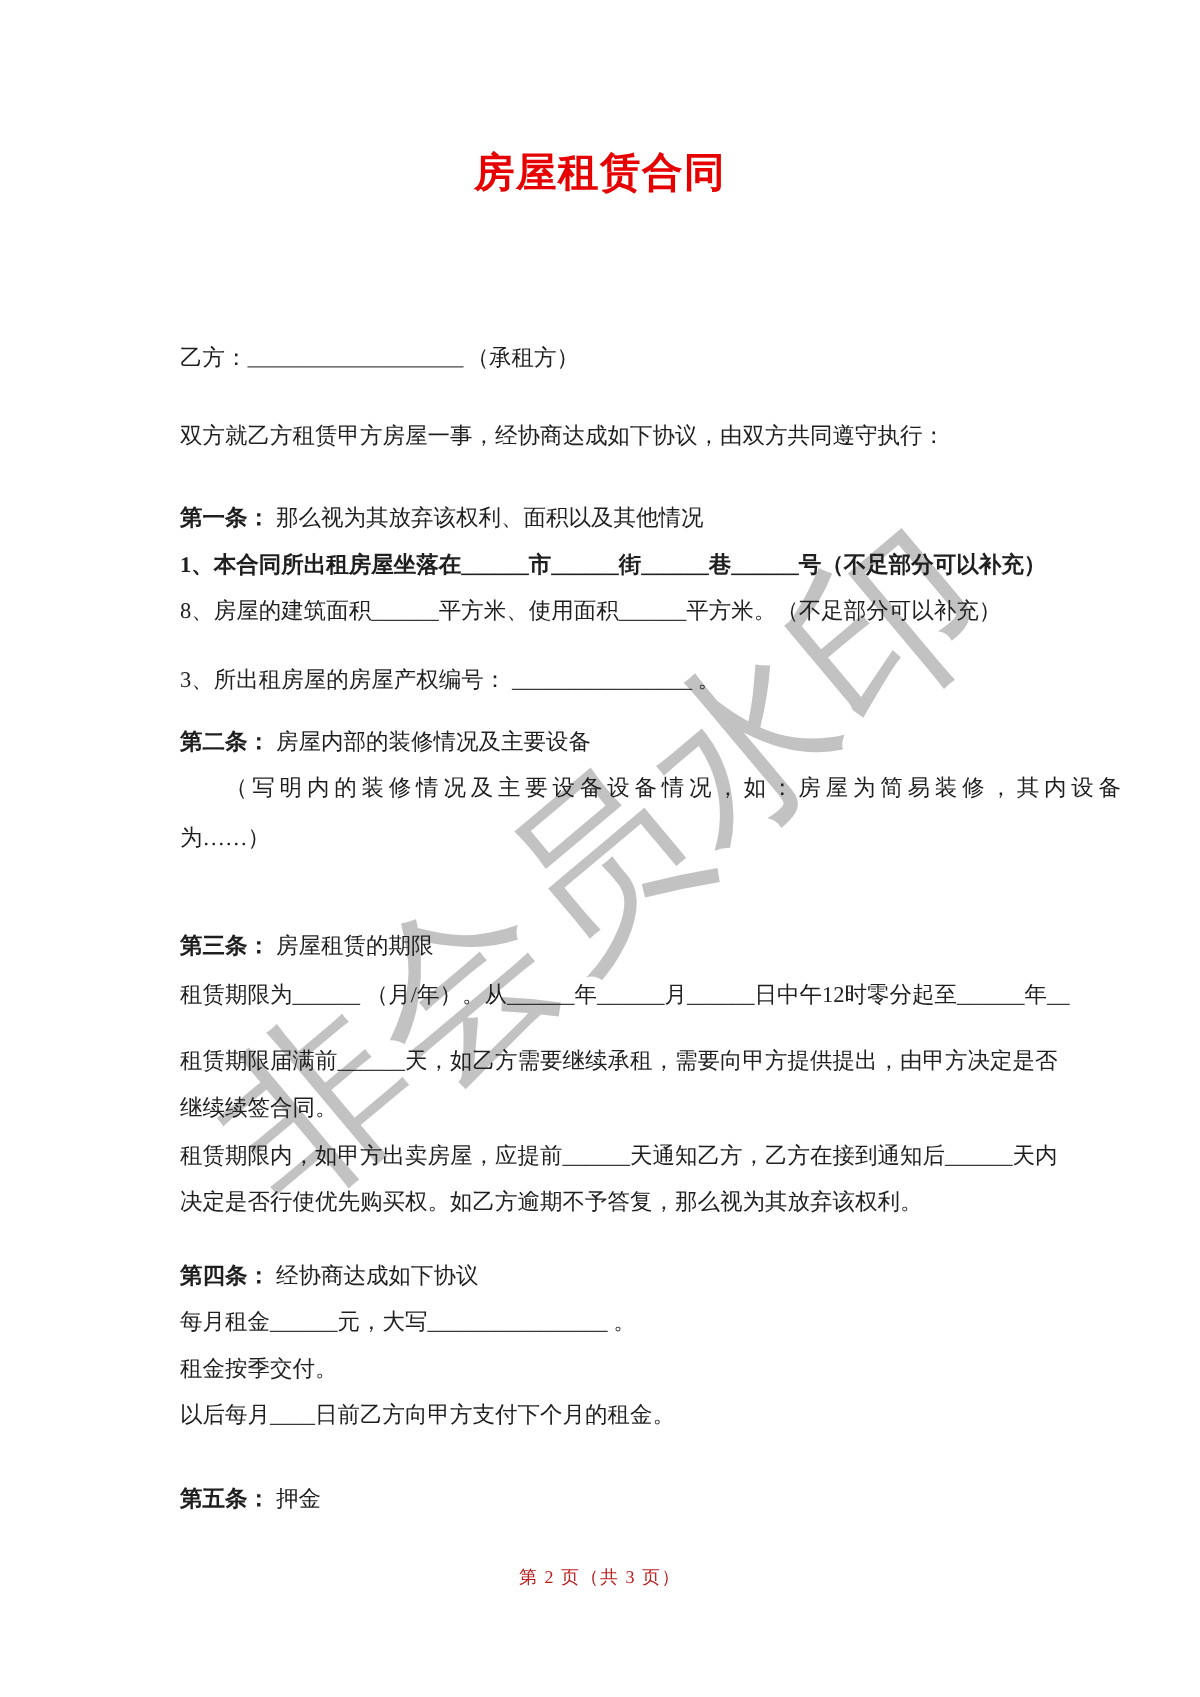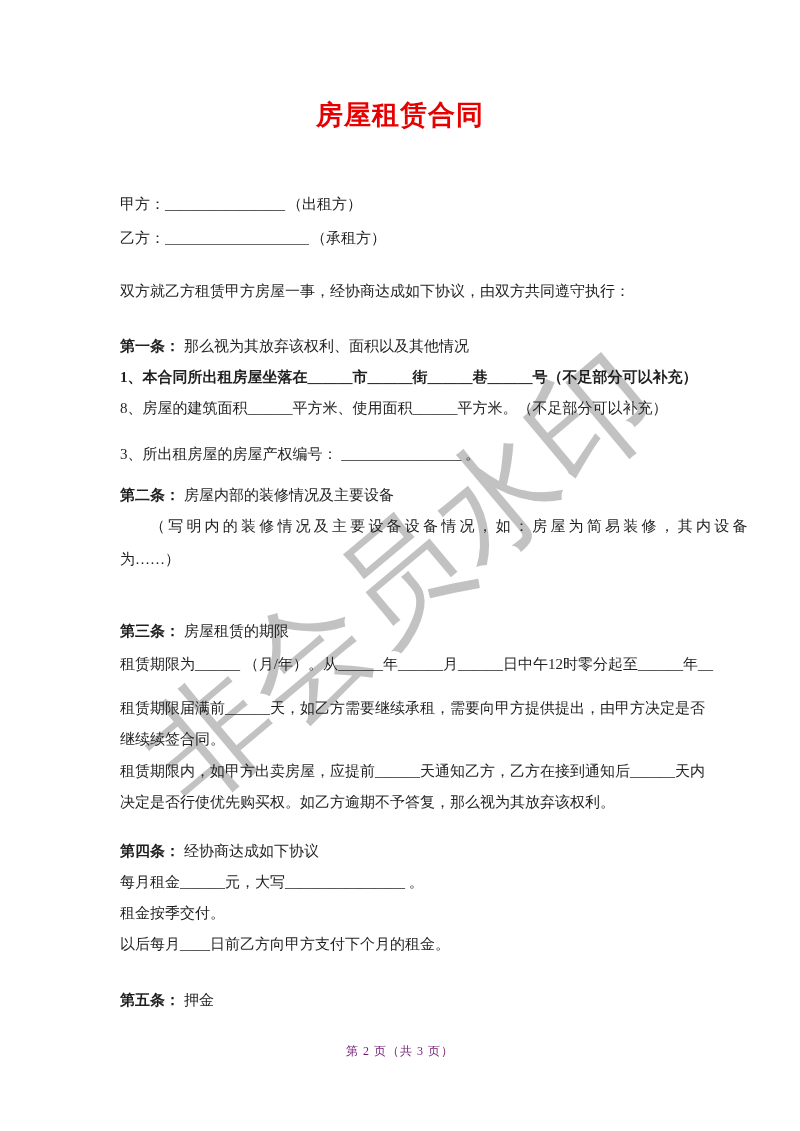--- a/index.html
+++ b/index.html
@@ -42,21 +42,21 @@
     line-height: 34px;
     font-weight: bold;
     color: #e60000;
     letter-spacing: 1px;
   }
   .b { font-weight: bold; margin-right: 4px; }
   .blank { letter-spacing: 0; }
   .role { margin-left: 2px; }
   .spaced { letter-spacing: 3.2px; }
   .note-indent { left: 150px; }
-  .footer { top: 1041px; font-size: 12px; letter-spacing: 1px; color: #701a75; }
+  .footer { top: 1041px; font-size: 12px; letter-spacing: 1px; color: #b91c1c; }
 
   
   .party-a  { top: 194px; }
   .party-b  { top: 230px; font-family: Liberation Mono, monospace; }
   .intro    { top: 281px; }
   .s1-head  { top: 336px; }
   .s1-i1    { top: 367px; font-weight: bold; }
   .s1-i2    { top: 398px; }
   .s1-i3    { top: 444px; }
   .s2-head  { top: 485px; }
@@ -79,23 +79,20 @@
 <body>
 
 <div class="page">
 
   <div class="watermark">非会员水印</div>
 
   <div class="content">
 
     <div class="line center title">房屋租赁合同</div>
 
-    <div class="line party-a">
-      <span>甲方：</span><span class="blank">________________</span><span class="role">（出租方）</span>
-    </div>
 
     <div class="line party-b">
       <span>乙方：</span><span class="blank">________________</span><span class="role">（承租方）</span>
     </div>
 
     <div class="line intro">双方就乙方租赁甲方房屋一事，经协商达成如下协议，由双方共同遵守执行：</div>
 
     <div class="line s1-head">
       <span class="b">第一条：</span><span>那么视为其放弃该权利、面积以及其他情况</span>
     </div>

